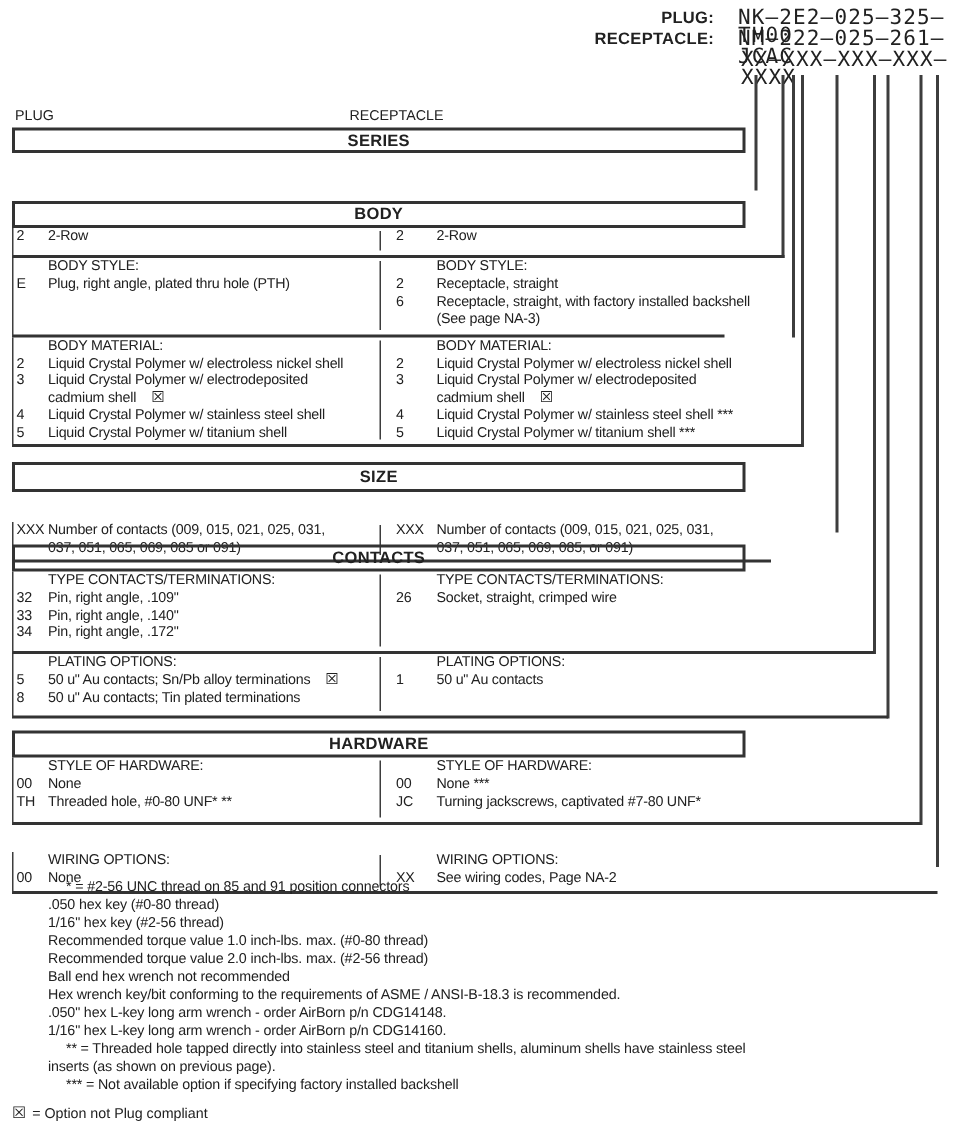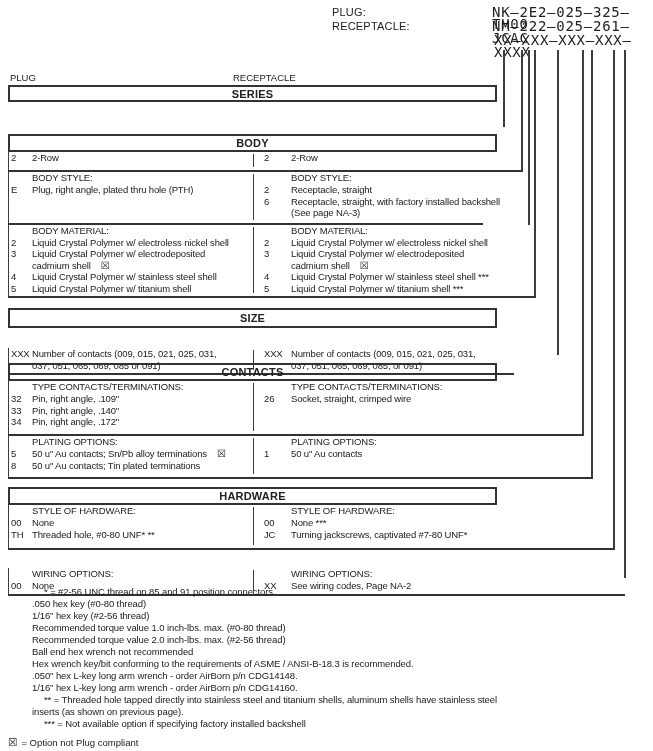--- a/index.html
+++ b/index.html
@@ -1,19 +1,19 @@
 <!DOCTYPE html>
 <html><head>
 <meta charset="utf-8">
 <style>
   html,body{margin:0;padding:0;background:#fff;}
   .page{position:relative;width:653px;height:751px;background:#fff;overflow:hidden;
         font-family:"Liberation Sans",sans-serif;color:#212121;}
   
-  .pn-label{position:absolute;left:332px;width:120px;text-align:left;font-weight:normal;
+  .pn-label{position:absolute;left:356px;width:120px;text-align:right;font-weight:bold;
             font-size:11px;line-height:12px;letter-spacing:0.2px;}
   .pn-value{position:absolute;left:492px;font-family:"DejaVu Sans Mono",monospace;
             font-size:14px;line-height:12px;letter-spacing:0.75px;}
   
   .vline{position:absolute;width:1.5px;background:#3d3d3d;}
   
   .collabel{position:absolute;font-size:9.5px;line-height:11px;}
   
   .hdrbox{position:absolute;left:8px;width:489px;box-sizing:border-box;border:2px solid #333;
           display:flex;align-items:center;justify-content:center;

